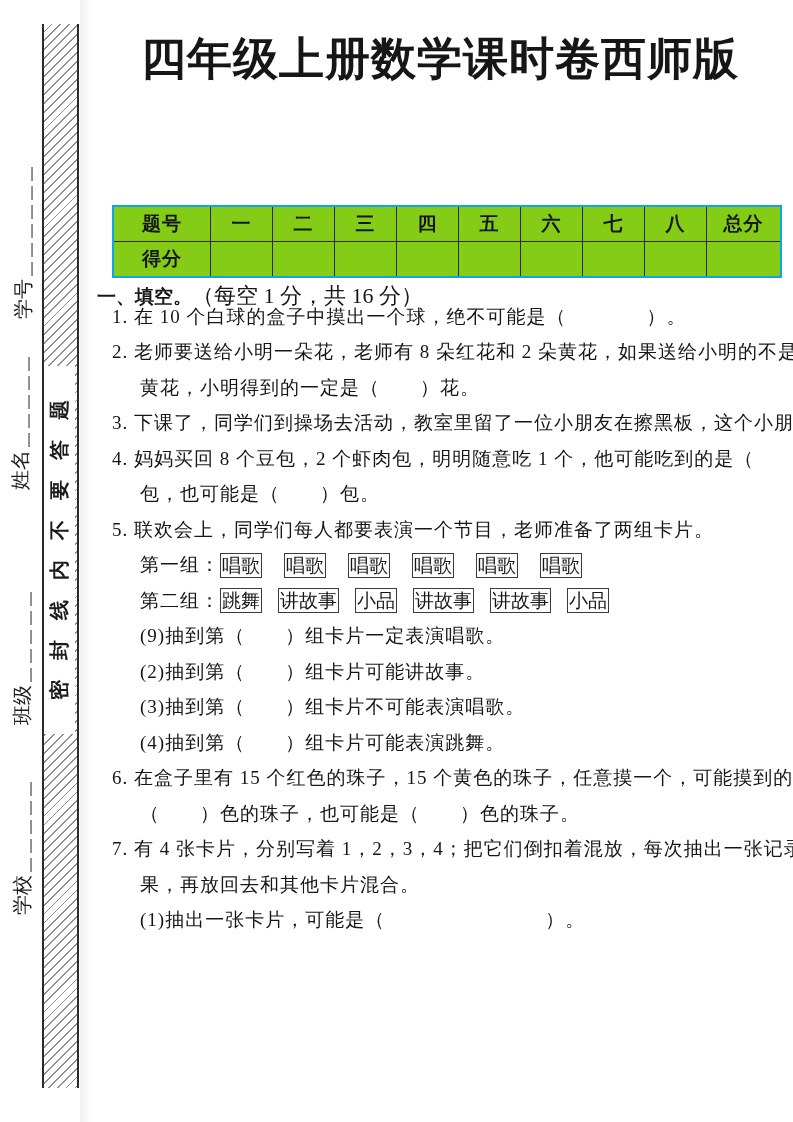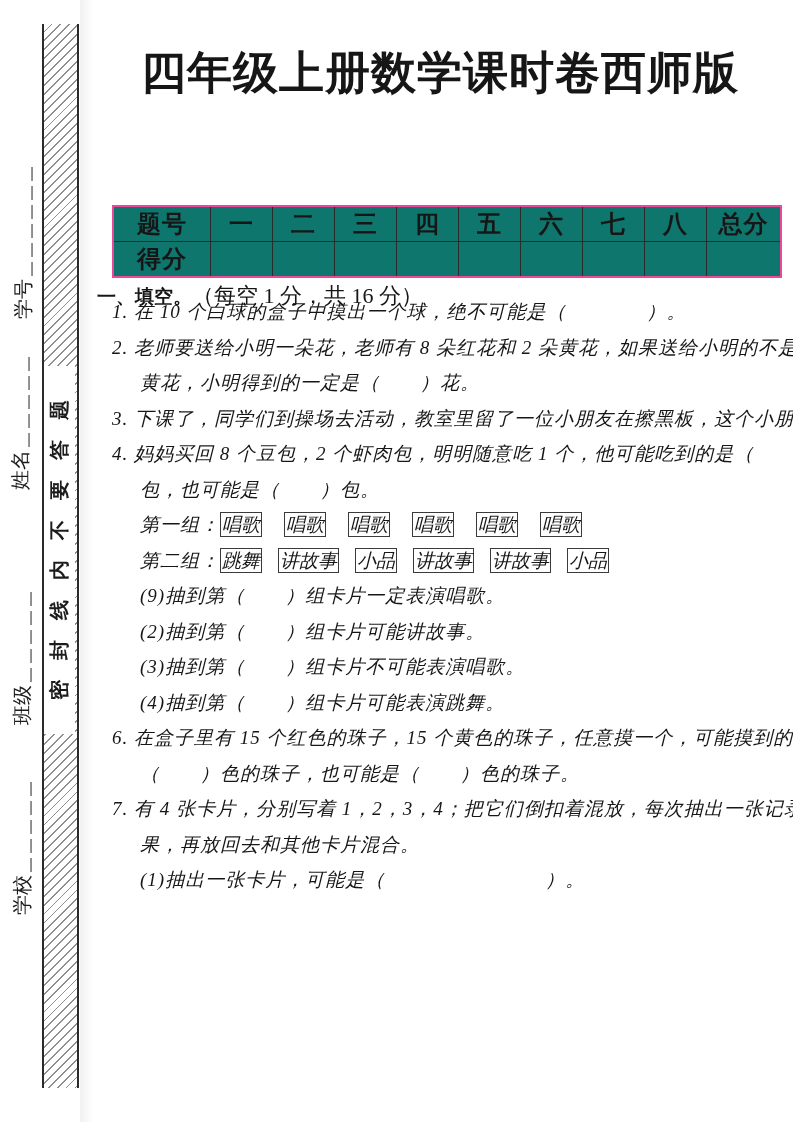--- a/index.html
+++ b/index.html
@@ -21,45 +21,45 @@
   #side1{width:170px;left:-62px;top:222px;}
   #side2{width:150px;left:-55px;top:403px;}
   #side3{width:150px;left:-53px;top:638px;}
   #side4{width:150px;left:-53px;top:828px;}
 
   .scan-shadow{position:absolute;left:80px;top:0;width:13px;height:1122px;
     background:linear-gradient(to right,rgba(0,0,0,0.06),rgba(0,0,0,0));pointer-events:none;}
 
   
   .main{position:absolute;left:95px;top:0;width:690px;}
-  .title{margin-top:48px;text-align:center;font-family:Liberation Mono, monospace;
+  .title{margin-top:30px;text-align:center;font-family:Liberation Serif, serif;
     font-weight:900;font-size:45px;line-height:58px;letter-spacing:1px;white-space:nowrap;}
   .subtitle{text-align:center;font-family:"DejaVu Sans","Liberation Sans",sans-serif;
     font-weight:900;font-size:33px;line-height:50px;letter-spacing:1px;}
   .exam-info{margin-top:2px;text-align:right;padding-right:6px;
     font-family:"DejaVu Sans","Liberation Sans",sans-serif;font-weight:bold;font-size:19px;line-height:24px;}
 
   
   .score-table{position:absolute;left:112px;top:205px;width:666px;
     display:grid;grid-template-columns:96px repeat(8,62px) 1fr;
-    border:2px solid #ec4899;background:#0f766e;font-size:24px;}
+    border:2px solid #0ea5e9;background:#84cc16;font-size:19px;}
   .score-table .cell{height:34px;line-height:34px;text-align:center;
     border-left:1px solid #2b2b2b;border-top:1px solid #2b2b2b;}
   .score-table .cell:nth-child(-n+10){border-top:none;}
   .score-table .cell:nth-child(10n+1){border-left:none;}
   .score-table .cell.hdr{font-weight:bold;letter-spacing:1px;}
 
   
   .section-heading{position:absolute;left:97px;top:283px;font-size:19px;line-height:26px;white-space:nowrap;}
   .section-heading .hb{font-weight:bold;font-family:"DejaVu Sans","Liberation Sans",sans-serif;}
   .section-heading .hn{font-size:22px;}
 
   
   .qarea{position:absolute;left:95px;top:299px;width:695px;}
-  .row{height:35.5px;display:flex;font-size:19px;letter-spacing:1px;white-space:nowrap;font-style:italic;}
+  .row{height:35.5px;display:flex;align-items:center;font-size:19px;letter-spacing:1px;white-space:nowrap;}
   .row.q{padding-left:17px;}
   .row.cont,.row.sub,.row.cards{padding-left:45px;}
   .card{display:inline-block;border:1.6px solid #3a3a3a;line-height:23px;height:23px;
     padding:0 1px;margin-right:22px;letter-spacing:0;}
   .row.cards.g2 .card{margin-right:16px;}
   .cards .glabel{margin-right:0;}
 </style>
 </head>
 <body>
 
@@ -118,20 +118,23 @@
       </div>
       <div class="row q">
         <span>3. 下课了，同学们到操场去活动，教室里留了一位小朋友在擦黑板，这个小朋</span>
       </div>
       <div class="row q">
         <span>4. 妈妈买回 8 个豆包，2 个虾肉包，明明随意吃 1 个，他可能吃到的是（　　）</span>
       </div>
       <div class="row cont">
         <span>包，也可能是（　　）包。</span>
       </div>
+      <div class="row q">
+        <span>5. 联欢会上，同学们每人都要表演一个节目，老师准备了两组卡片。</span>
+      </div>
       <div class="row cards g1">
         <span class="glabel">第一组：</span>
         <span class="card">唱歌</span>
         <span class="card">唱歌</span>
         <span class="card">唱歌</span>
         <span class="card">唱歌</span>
         <span class="card">唱歌</span>
         <span class="card">唱歌</span>
       </div>
       <div class="row cards g2">

